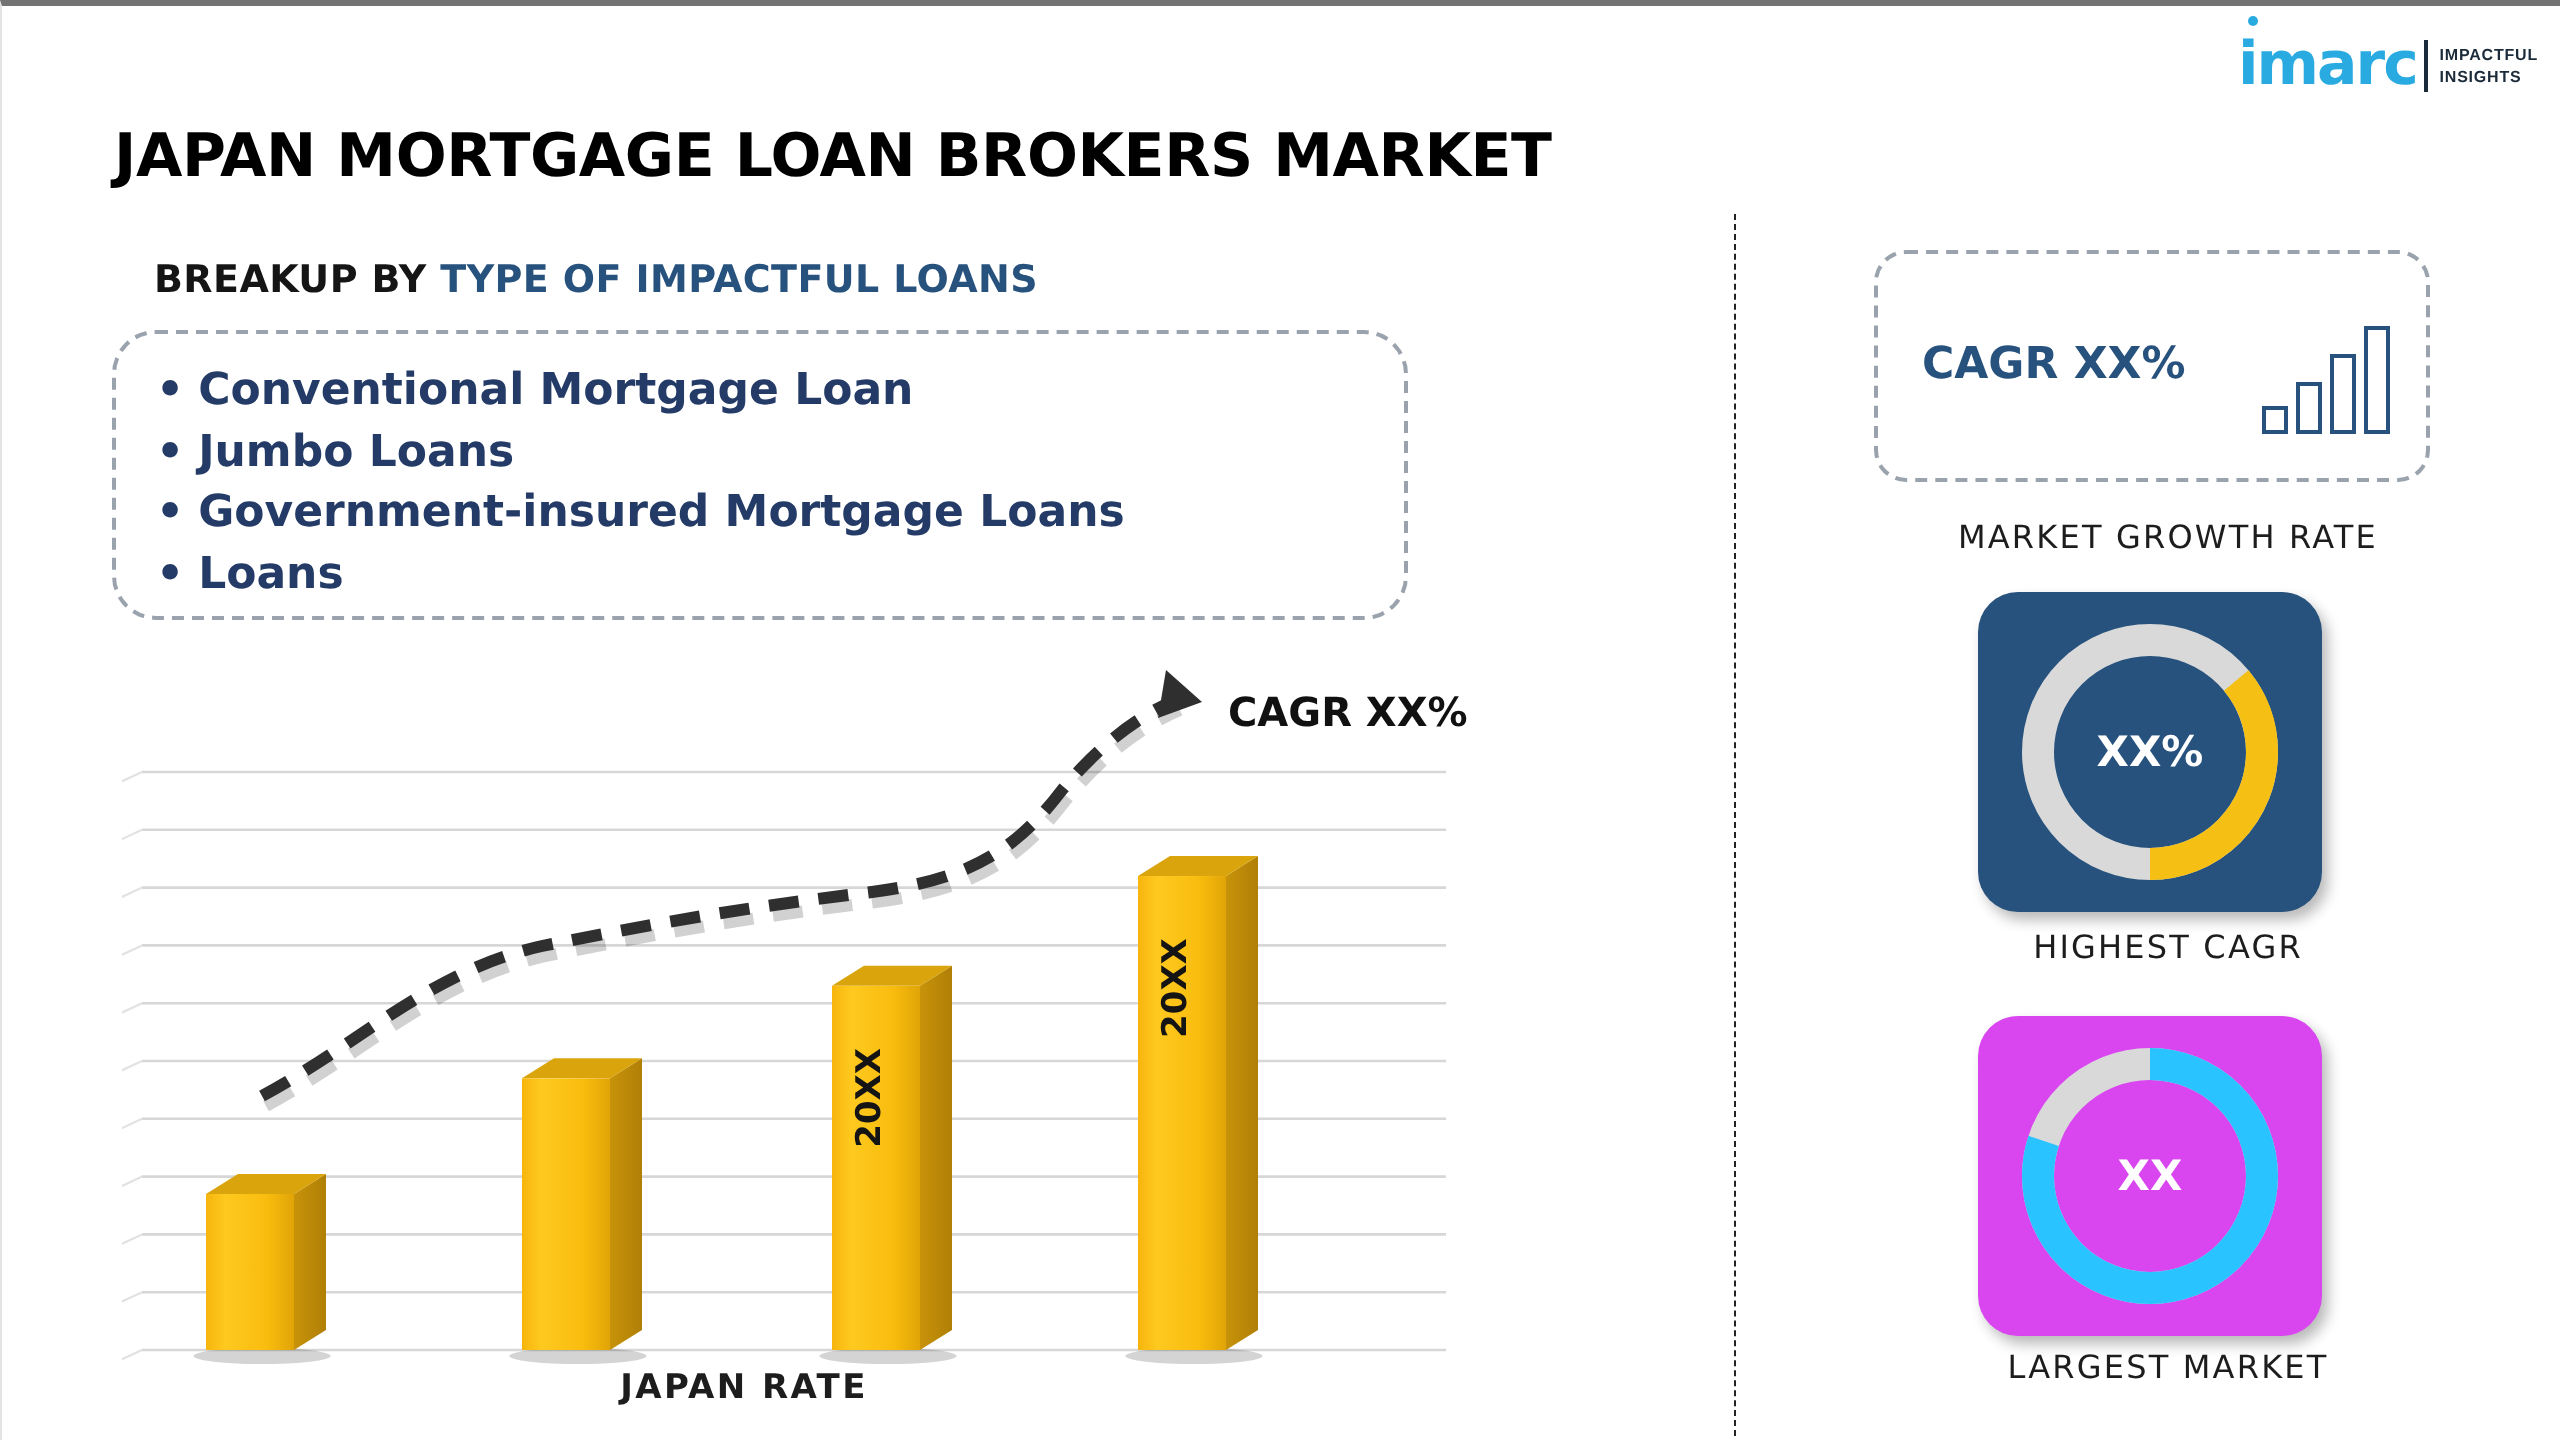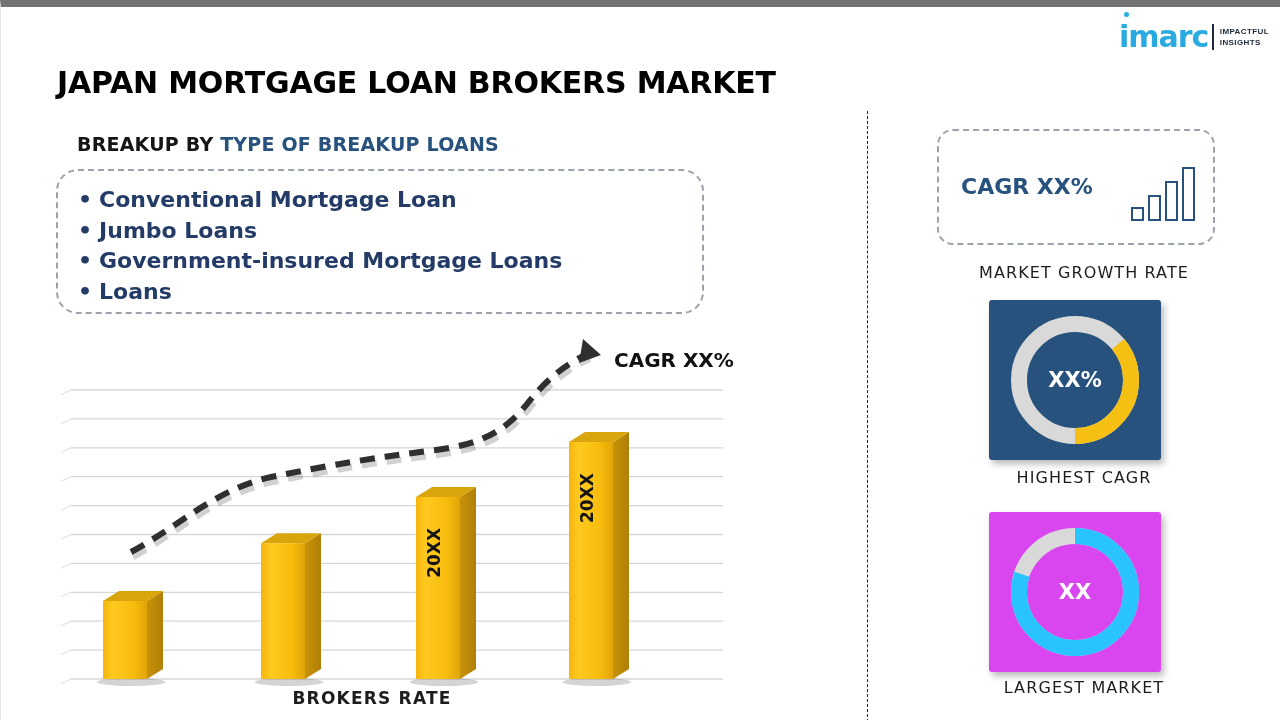--- a/index.html
+++ b/index.html
@@ -6,21 +6,21 @@
   body{
     width:1280px;height:720px;
     background:#ffffff;
     font-family:"Liberation Sans", sans-serif;
     overflow:hidden;
     position:relative;
   }
   #root{
     position:absolute;inset:0;
     border-left:1px solid #e4e4e4;
-    border-top:7px solid #737373;
+    border-top:3px solid #737373;
     box-sizing:border-box;
   }
 
   
   .logo{position:absolute;left:1118px;top:12px;width:150px;height:36px;display:flex;align-items:center;}
   .logo-mark{font-family:"DejaVu Sans", sans-serif;font-weight:bold;font-size:30px;color:#29ABE2;letter-spacing:-1px;line-height:1;position:relative;}
   .logo-dot{position:absolute;left:5px;top:-7px;width:5px;height:5px;border-radius:50%;background:#29ABE2;}
   .logo-bar{width:2px;height:26px;background:#1b2b3a;margin:0 6px 0 4px;}
   .logo-tag{font-size:8px;font-weight:bold;color:#1b2b3a;line-height:11px;letter-spacing:.4px;}
 
@@ -88,21 +88,21 @@
   .cagr-bars{position:absolute;right:18px;bottom:22px;display:flex;align-items:flex-end;gap:4px;}
   .cagr-bars i{display:block;width:13px;border:2px solid #27527d;background:#fff;box-sizing:border-box;}
 
   .r-caption{
     position:absolute;width:278px;left:944px;text-align:center;
     font-family:"DejaVu Sans", sans-serif;
     font-size:16px;font-weight:normal;color:#1d1d1d;letter-spacing:1.1px;
   }
   .tile{
     position:absolute;left:988px;width:172px;height:160px;
-    background:#27527d;border-radius:3px;
+    background:#27527d;border-radius:20px;
     box-shadow:3px 4px 7px rgba(0,0,0,.28);
   }
   .tile svg{position:absolute;left:0;top:0;}
   .tile .val{
     position:absolute;inset:0;display:flex;align-items:center;justify-content:center;
     font-family:"DejaVu Sans", sans-serif;font-size:21px;font-weight:bold;color:#fff;
   }
 </style>
 </head>
 <body>
@@ -114,21 +114,21 @@
     <div class="logo-dot"></div>
     <div class="logo-bar"></div>
     <div class="logo-tag">
       <div>IMPACTFUL</div>
       <div>INSIGHTS</div>
     </div>
   </div>
 
   <div class="title">JAPAN MORTGAGE LOAN BROKERS MARKET</div>
   <div class="subtitle">
-    <span>BREAKUP BY </span><span class="accent">TYPE OF BREAKUP LOANS</span>
+    <span>BREAKUP BY </span><span class="accent">TYPE OF IMPACTFUL LOANS</span>
   </div>
 
   <div class="list-box">
     <div class="list-item"><span class="b">•</span><span>Conventional Mortgage Loan</span></div>
     <div class="list-item"><span class="b">•</span><span>Jumbo Loans</span></div>
     <div class="list-item"><span class="b">•</span><span>Government-insured Mortgage Loans</span></div>
     <div class="list-item"><span class="b">•</span><span>Loans</span></div>
   </div>
 
   <div class="divider"></div>
@@ -190,21 +190,21 @@
         <polygon points="552,105.02000000000001 568,95.02000000000001 568,332 552,342" fill="url(#side)"></polygon>
         <polygon points="508,105.02000000000001 524,95.02000000000001 568,95.02000000000001 552,105.02000000000001" fill="#D9A40C"></polygon>
         <rect x="508" y="105.02000000000001" width="44" height="236.98" fill="url(#face)"></rect>
         <text x="532" y="161.02" text-anchor="middle" class="bar-text" transform="rotate(-90 532 161.02)">20XX</text>
         <path d="M 70,215 C 120,188 155,152 210,140 C 290,124 320,120 375,113 C 420,107 445,95 470,62 C 490,38 510,24 527,17" fill="none" stroke="rgba(0,0,0,.18)" stroke-width="6" stroke-dasharray="15 10" transform="translate(2,5)"></path>
         <path d="M 70,215 C 120,188 155,152 210,140 C 290,124 320,120 375,113 C 420,107 445,95 470,62 C 490,38 510,24 527,17" fill="none" stroke="#2f2f2f" stroke-width="6" stroke-dasharray="15 10" stroke-linecap="butt"></path>
         <polygon points="522,2 540,18 518,26" fill="#2f2f2f"></polygon>
       </svg>
   </div>
   <div class="cagr-label">CAGR XX%</div>
-  <div class="axis-label">BROKERS RATE</div>
+  <div class="axis-label">JAPAN RATE</div>
 
   <div class="cagr-box">
     <div class="cagr-text">
       <div>CAGR XX%</div>
     </div>
     <div class="cagr-bars">
       <i style="height: 14px;"></i>
       <i style="height: 26px;"></i>
       <i style="height: 40px;"></i>
       <i style="height: 54px;"></i>

